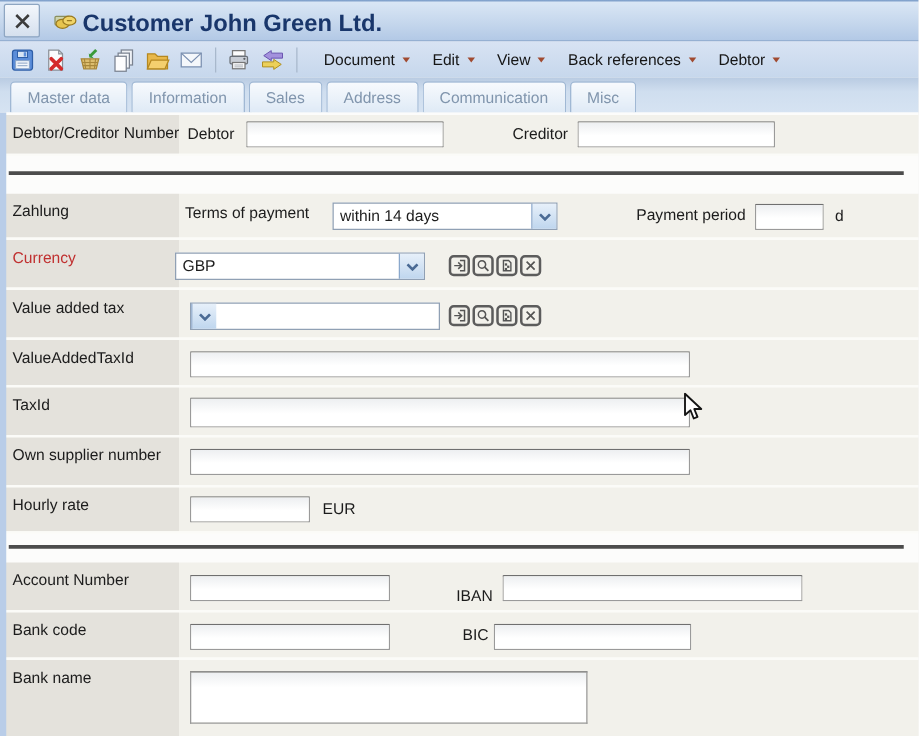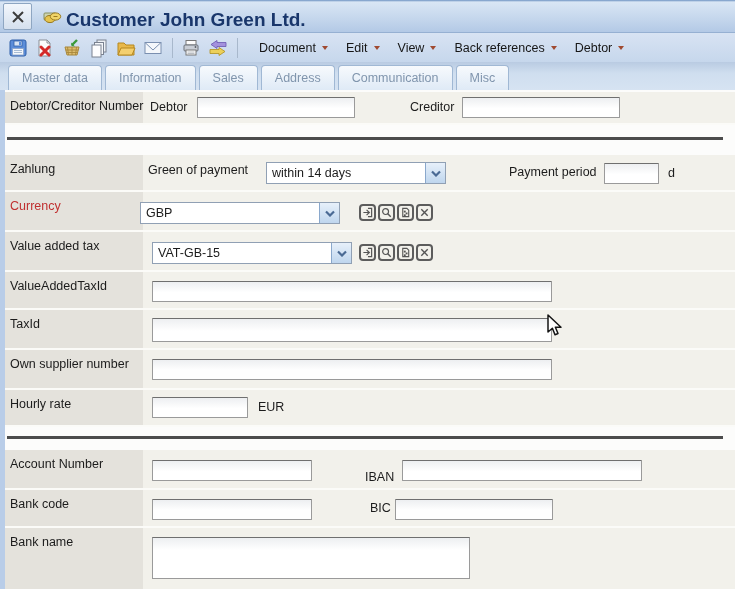--- a/index.html
+++ b/index.html
@@ -220,21 +220,21 @@
       <span class="flabel" style="left:410px; top:8px">Creditor</span>
       <input class="tinput" style="left: 462px; top: 5px; width: 158px;" value="">
     </div>
 
     <div class="gap" style="height:30px">
       <div class="line" style="top:12px"></div>
     </div>
 
     <div class="row" style="height:37px">
       <span class="rlabel">Zahlung</span>
-      <span class="flabel" style="left:148px; top:8px">Green of payment</span>
+      <span class="flabel" style="left:148px; top:8px">Terms of payment</span>
       <div class="combo" style="left:266px; top:7px; width:180px">
         <span class="combo-text">within 14 days</span>
         <span class="combo-btn">
           <svg width="10" height="7" viewBox="0 0 10 7">
               <path d="M1,1.5 L5,5.5 L9,1.5" fill="none" stroke="#4a6a94" stroke-width="2.2"></path>
             </svg>
         </span>
       </div>
       <span class="flabel" style="left:509px; top:10px">Payment period</span>
       <input class="tinput" style="left: 604px; top: 8px; width: 55px;" value="">
@@ -273,21 +273,20 @@
       <div class="mini-btn" style="left:416px; top:12px">
         <svg width="11" height="11" viewBox="0 0 12 12">
             <path d="M2.5,2.5 L9.5,9.5 M9.5,2.5 L2.5,9.5" stroke="#555" stroke-width="1.5"></path>
           </svg>
       </div>
     </div>
 
     <div class="row" style="height:40px">
       <span class="rlabel">Value added tax</span>
       <div class="combo" style="left:152px; top:10px; width:200px">
-        <span class="combo-text">VAT-GB-15</span>
         <span class="combo-btn">
           <svg width="10" height="7" viewBox="0 0 10 7">
               <path d="M1,1.5 L5,5.5 L9,1.5" fill="none" stroke="#4a6a94" stroke-width="2.2"></path>
             </svg>
         </span>
       </div>
       <div class="mini-btn" style="left:359px; top:12px">
         <svg width="11" height="11" viewBox="0 0 12 12">
             <path d="M6.5,1.5 H10.5 V10.5 H6.5 M1.5,6 H7.5 M5,3.2 L8,6 L5,8.8" fill="none" stroke="#555" stroke-width="1.3"></path>
           </svg>

